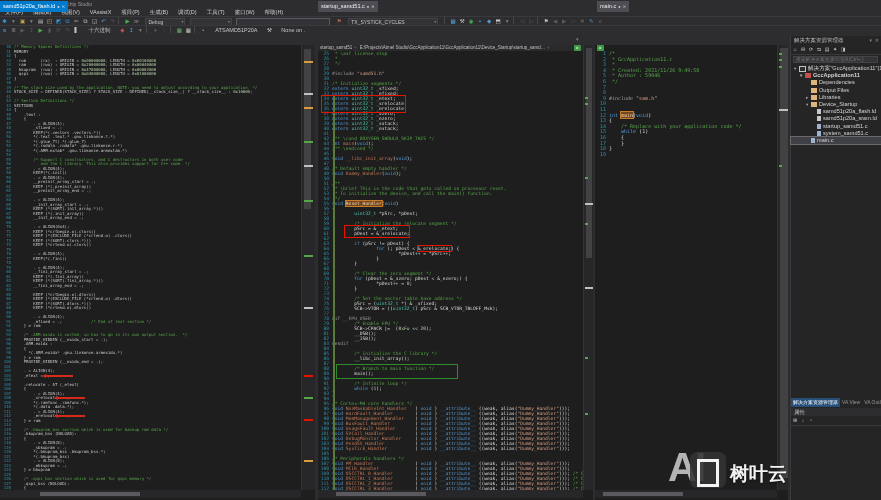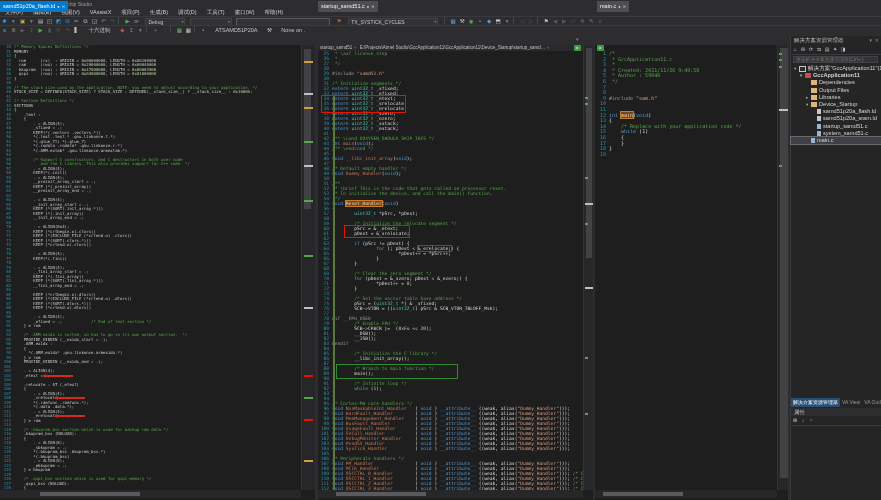--- a/index.html
+++ b/index.html
@@ -428,14 +428,19 @@
         <div class="trow" style="padding-left: 21px;"><span class="arr"></span><span class="ic ic-c"></span><span>system_samd51.c</span></div>
         <div class="trow sel" style="padding-left: 15px;"><span class="arr"></span><span class="ic ic-c"></span><span>main.c</span></div>
       </div>
     <div class="xtabs"><span>解决方案资源管理器</span><span>VA View</span><span>VA Outli</span></div>
     <div class="props">
       <div class="proptitle">属性</div>
       <div class="proptb"><span class="tbi" style="color: rgb(197, 197, 197);">⊞</span><span class="tbi" style="color: rgb(197, 197, 197);">↓</span><span class="tbi" style="color: rgb(90, 90, 94);">✦</span></div>
     </div>
   </div>
 
+  <div class="wm">
+    <span class="wm-ai">AI</span>
+    <div class="wm-logo"></div>
+    <span class="wm-text">树叶云</span>
+  </div>
 
 </div>
 
 </body></html>

